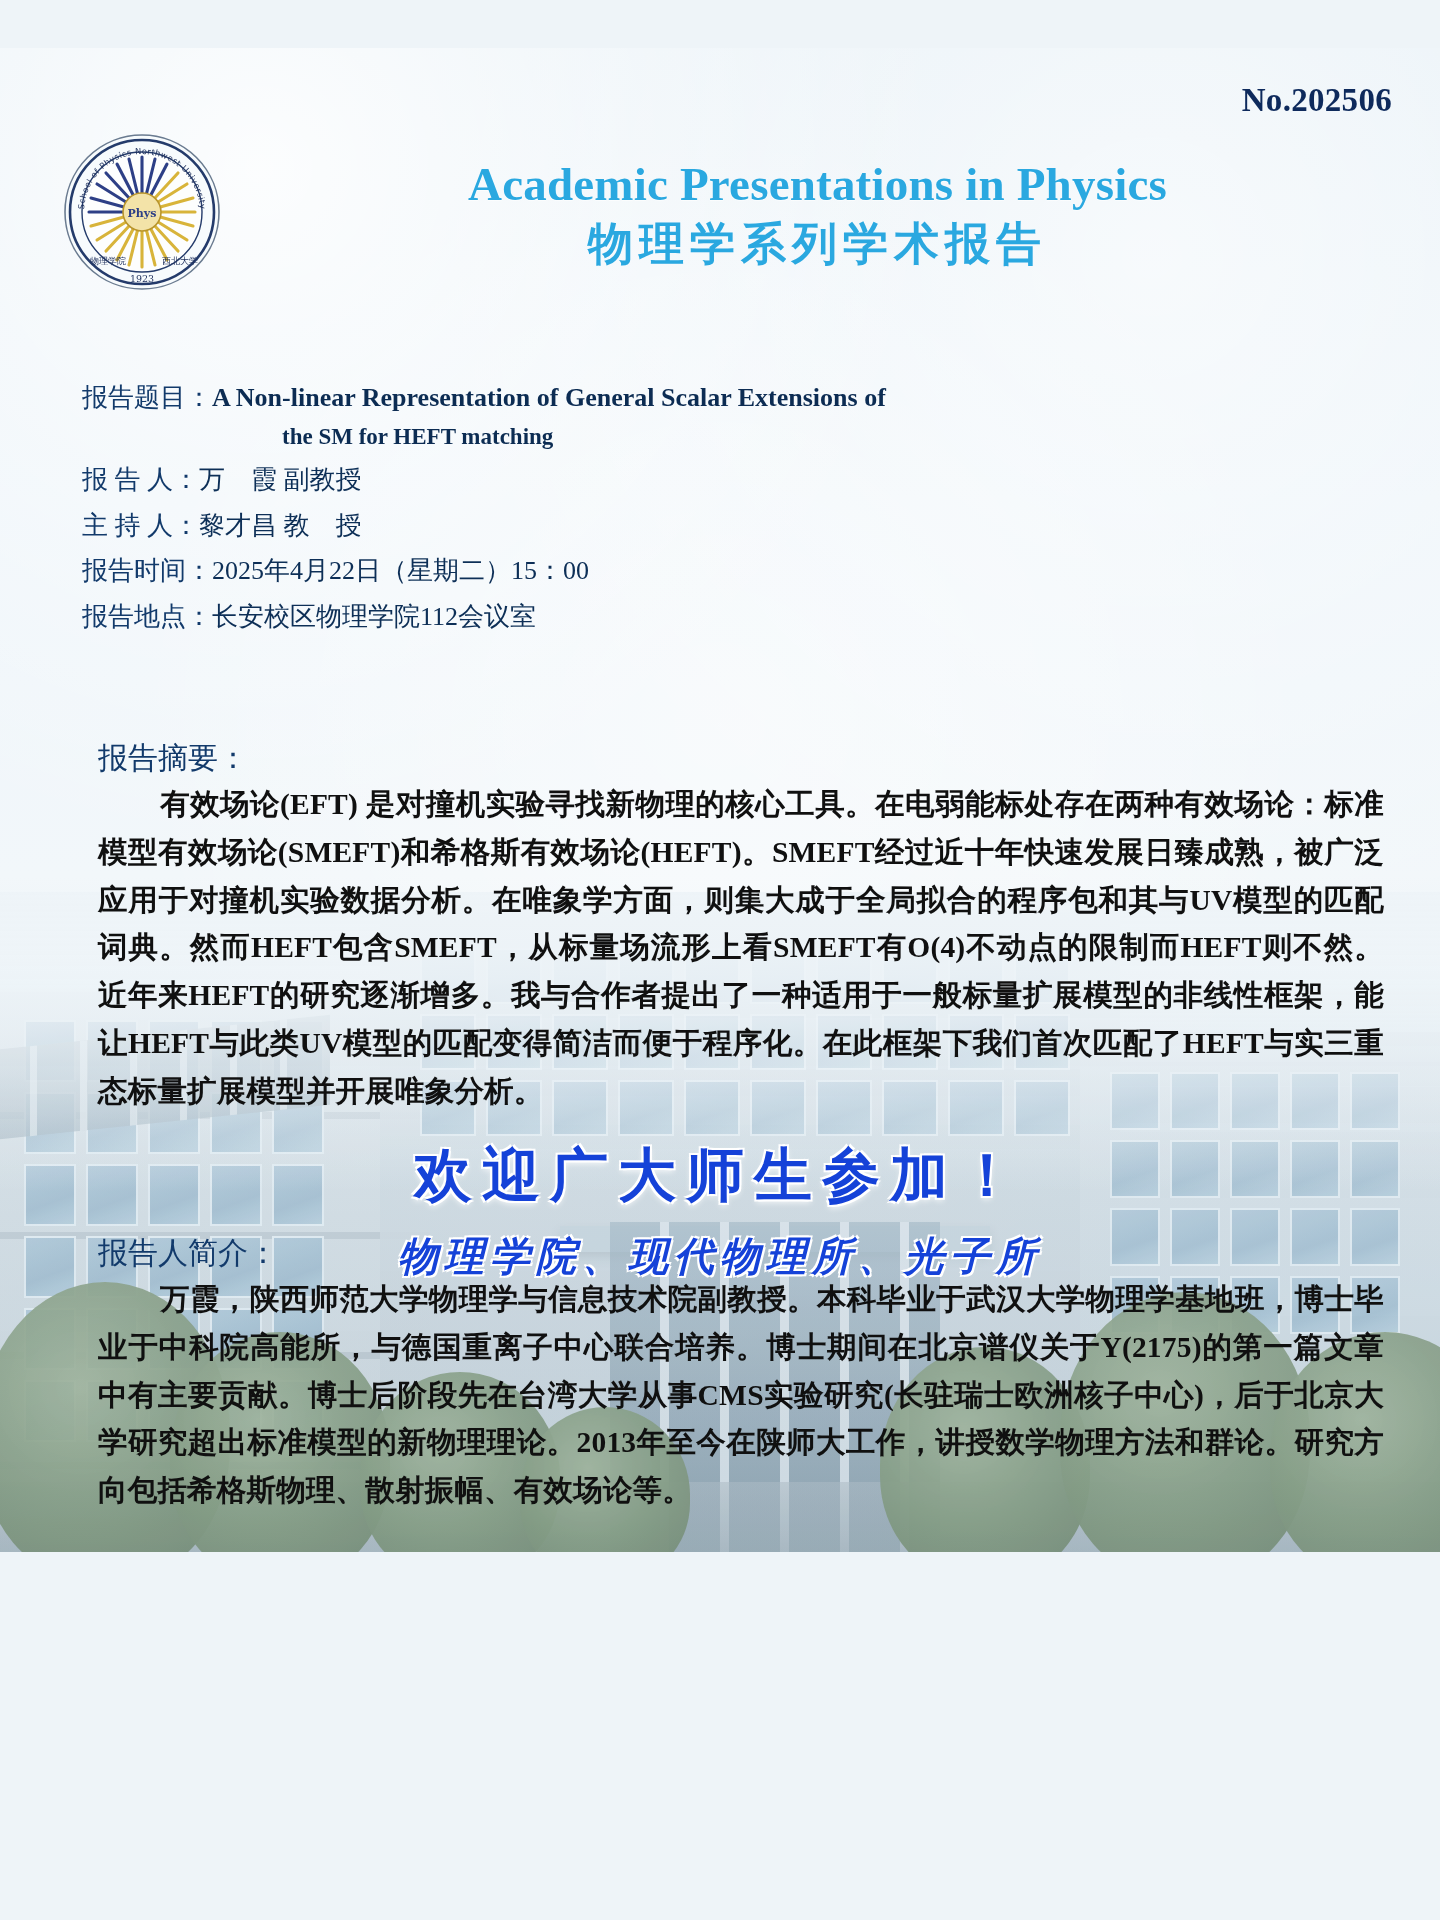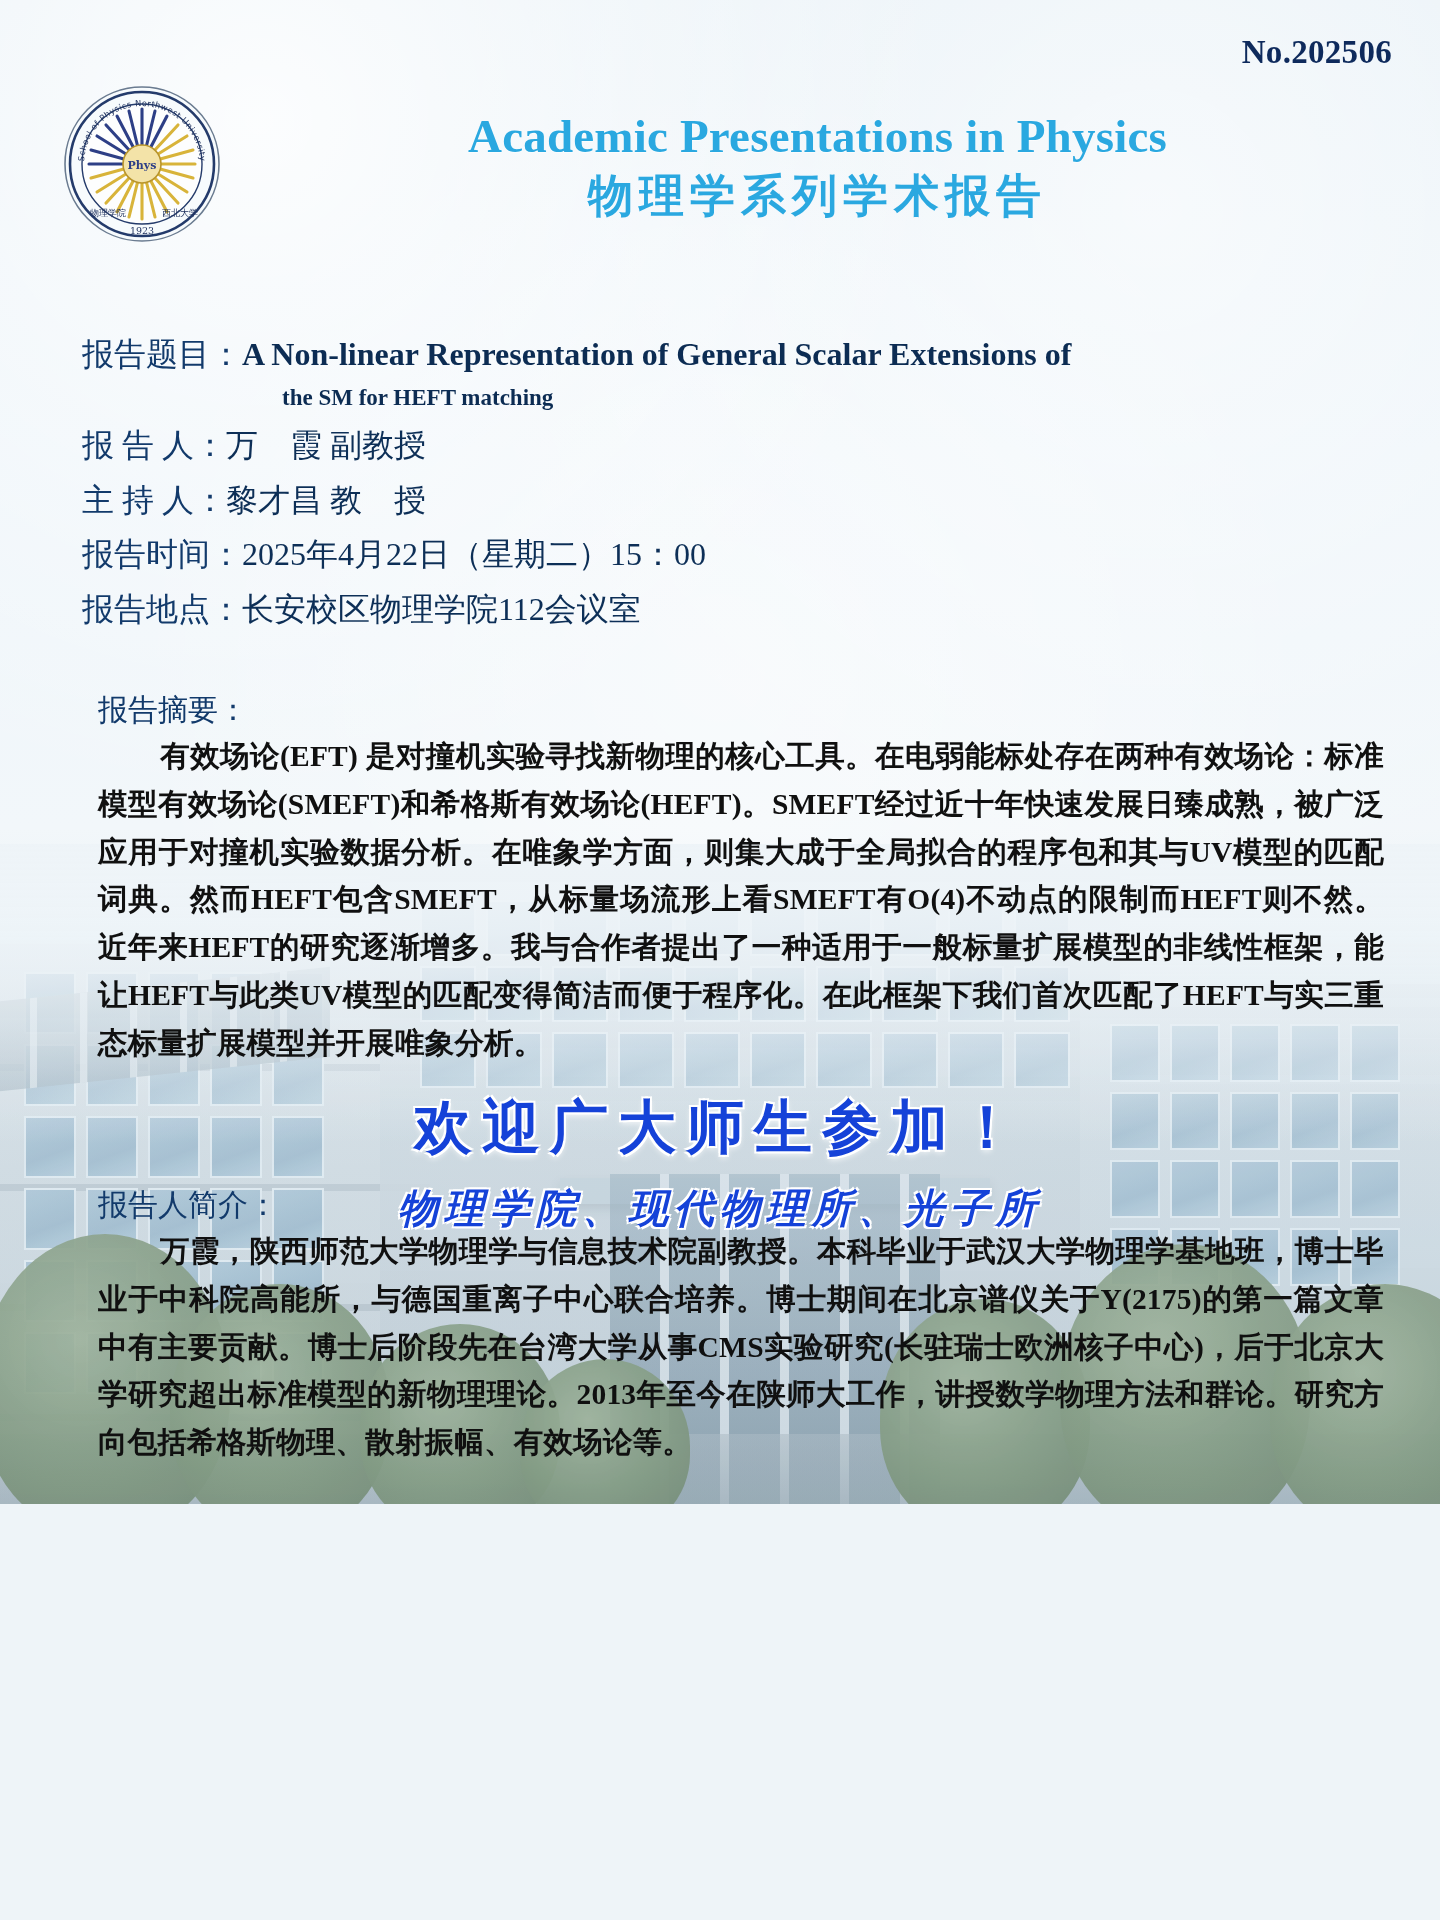--- a/index.html
+++ b/index.html
@@ -13,20 +13,21 @@
     background: #eef4f8;
     overflow: hidden;
   }
   .poster {
     position: relative;
     width: 1440px;
     height: 1504px;
     overflow: hidden;
     background:
       linear-gradient(180deg, #e8f1f7 0%, #eef5fa 30%, #f2f7fa 55%, #e7eef3 70%, #dfe8ee 100%);
+    margin-top: 48px;
   }
   
   .paper-texture {
     position: absolute;
     inset: 0;
     background:
       radial-gradient(circle at 18% 8%, rgba(255,255,255,0.85) 0%, rgba(255,255,255,0) 38%),
       radial-gradient(circle at 80% 14%, rgba(255,255,255,0.6) 0%, rgba(255,255,255,0) 42%),
       radial-gradient(circle at 50% 45%, rgba(255,255,255,0.5) 0%, rgba(255,255,255,0) 55%);
     pointer-events: none;
@@ -200,21 +201,21 @@
   .fields {
     position: absolute;
     left: 82px;
     right: 60px;
     top: 330px;
     color: #123a6b;
   }
   .field-row {
     display: flex;
     align-items: center;
-    font-size: 32px;
+    font-size: 26px;
     line-height: 1.52;
     margin-bottom: 6px;
   }
   .field-label {
     flex: 0 0 auto;
     color: #123a6b;
     white-space: pre;
   }
   .field-value {
     flex: 1 1 auto;

